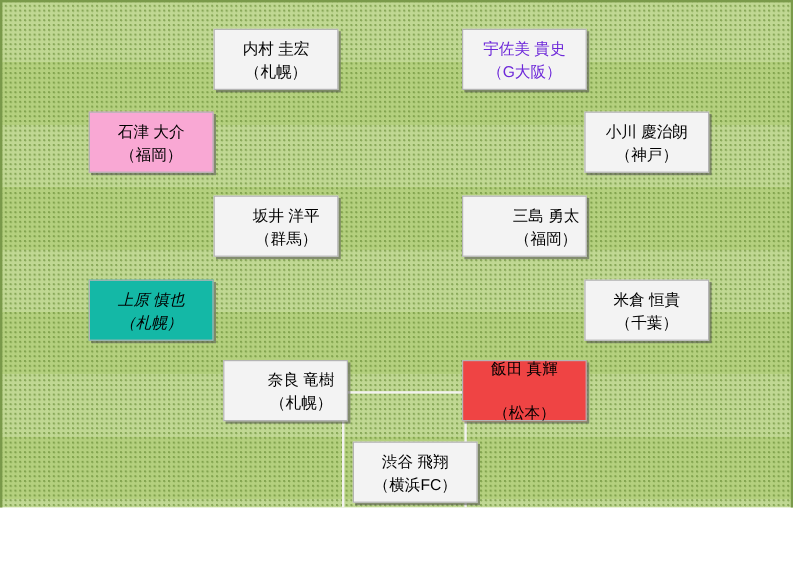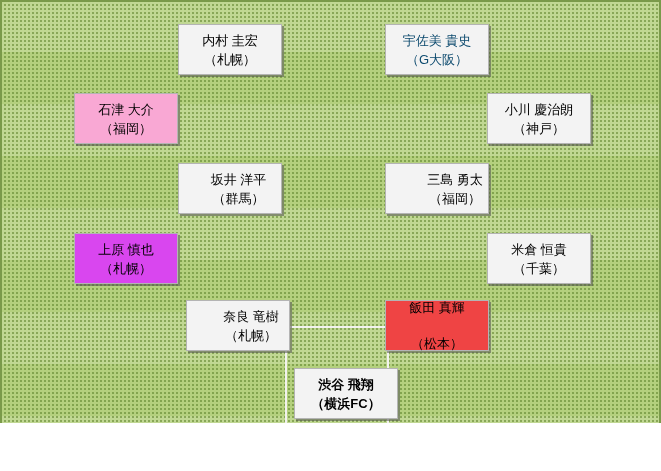--- a/index.html
+++ b/index.html
@@ -103,56 +103,56 @@
       <div class="line line-v" style="left: 285px; top: 326px; width: 2px; height: 145px; background: rgb(242, 242, 238);"></div>
       <div class="line line-v" style="left: 387px; top: 326px; width: 2px; height: 145px; background: rgb(242, 242, 238);"></div>
       <div class="line line-h" style="left: 285px; top: 326px; width: 104px; height: 2px; background: rgb(242, 242, 238);"></div>
     </div>
 
   <div id="players-layer">
       <div class="player" style="left: 178px; top: 24px; background: rgb(243, 243, 243); border-color: rgb(180, 180, 180); color: rgb(0, 0, 0);">
         <div class="pname">内村 圭宏</div>
         <div class="pclub">（札幌）</div>
       </div>
-      <div class="player" style="left: 385px; top: 24px; background: rgb(243, 243, 243); border-color: rgb(180, 180, 180); color: #0c4a6e;">
+      <div class="player" style="left: 385px; top: 24px; background: rgb(243, 243, 243); border-color: rgb(180, 180, 180); color: #6d28d9;">
         <div class="pname">宇佐美 貴史</div>
         <div class="pclub">（G大阪）</div>
       </div>
       <div class="player" style="left: 74px; top: 93px; background: #f9a8d4; border-color: rgb(180, 180, 180); color: rgb(0, 0, 0);">
         <div class="pname">石津 大介</div>
         <div class="pclub">（福岡）</div>
       </div>
       <div class="player" style="left: 487px; top: 93px; background: rgb(243, 243, 243); border-color: rgb(180, 180, 180); color: rgb(0, 0, 0); text-align: right;">
         <div class="pname">小川 慶治朗</div>
         <div class="pclub">（神戸）</div>
       </div>
       <div class="player" style="left: 178px; top: 163px; background: rgb(243, 243, 243); border-color: rgb(180, 180, 180); color: rgb(0, 0, 0); padding-left: 17px;">
         <div class="pname">坂井 洋平</div>
         <div class="pclub">（群馬）</div>
       </div>
       <div class="player" style="left: 385px; top: 163px; background: rgb(243, 243, 243); border-color: rgb(180, 180, 180); color: rgb(0, 0, 0); padding-left: 36px;">
         <div class="pname">三島 勇太</div>
         <div class="pclub">（福岡）</div>
       </div>
-      <div class="player" style="left: 74px; top: 233px; background: #d946ef; border-color: rgb(180, 180, 180); color: rgb(0, 0, 0);">
+      <div class="player" style="left: 74px; top: 233px; background: #14b8a6; border-color: rgb(180, 180, 180); color: rgb(0, 0, 0); font-style: italic;">
         <div class="pname">上原 慎也</div>
         <div class="pclub">（札幌）</div>
       </div>
       <div class="player" style="left: 487px; top: 233px; background: rgb(243, 243, 243); border-color: rgb(180, 180, 180); color: rgb(0, 0, 0);">
         <div class="pname">米倉 恒貴</div>
         <div class="pclub">（千葉）</div>
       </div>
       <div class="player" style="left: 186px; top: 300px; background: rgb(243, 243, 243); border-color: rgb(180, 180, 180); color: rgb(0, 0, 0); padding-left: 26px;">
         <div class="pname">奈良 竜樹</div>
         <div class="pclub">（札幌）</div>
       </div>
       <div class="player" style="left: 385px; top: 300px; background: #ef4444; border-color: rgb(180, 180, 180); color: rgb(0, 0, 0); justify-content: space-between;">
         <div class="pname">飯田 真輝</div>
         <div class="pclub">（松本）</div>
       </div>
-      <div class="player" style="left: 294px; top: 368px; background: rgb(243, 243, 243); border-color: rgb(180, 180, 180); color: rgb(0, 0, 0); font-weight: bold;">
+      <div class="player" style="left: 294px; top: 368px; background: rgb(243, 243, 243); border-color: rgb(180, 180, 180); color: rgb(0, 0, 0);">
         <div class="pname">渋谷 飛翔</div>
         <div class="pclub">（横浜FC）</div>
       </div>
     </div>
 
   <div class="pitch-frame" style="width: 661px; height: 471px; border-color: rgb(122, 154, 74);"></div>
 </div>
 
 </body></html>

